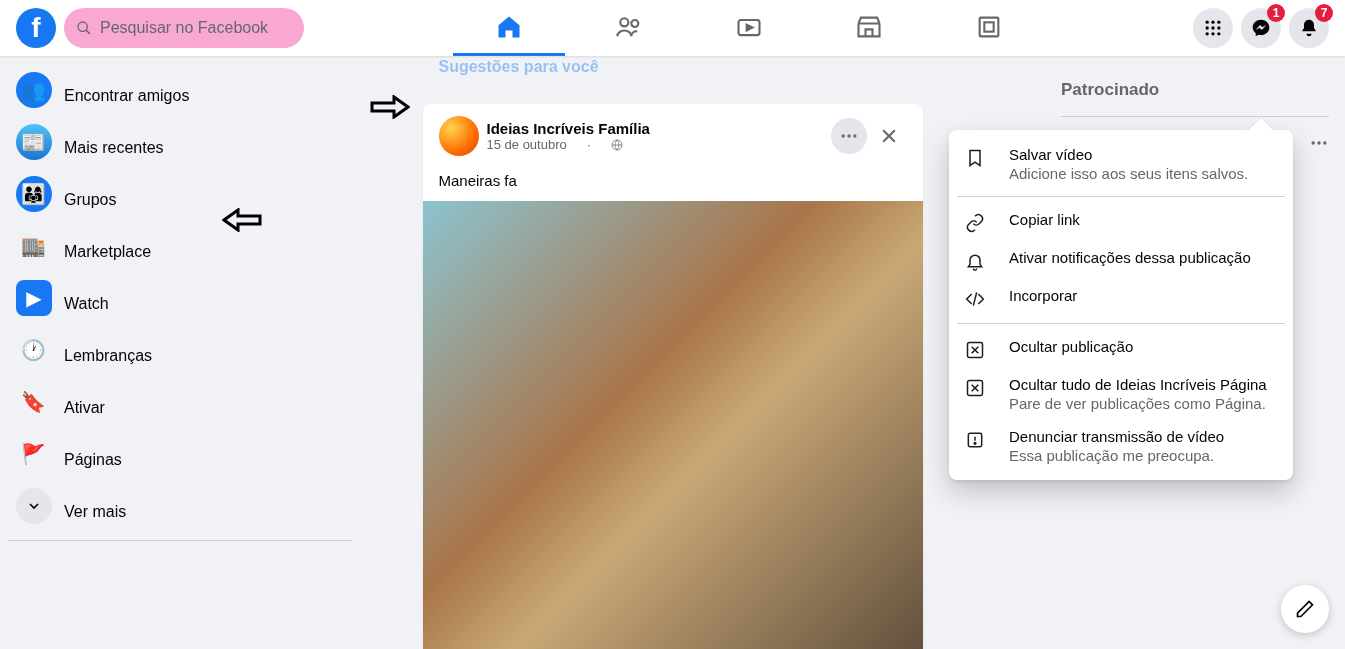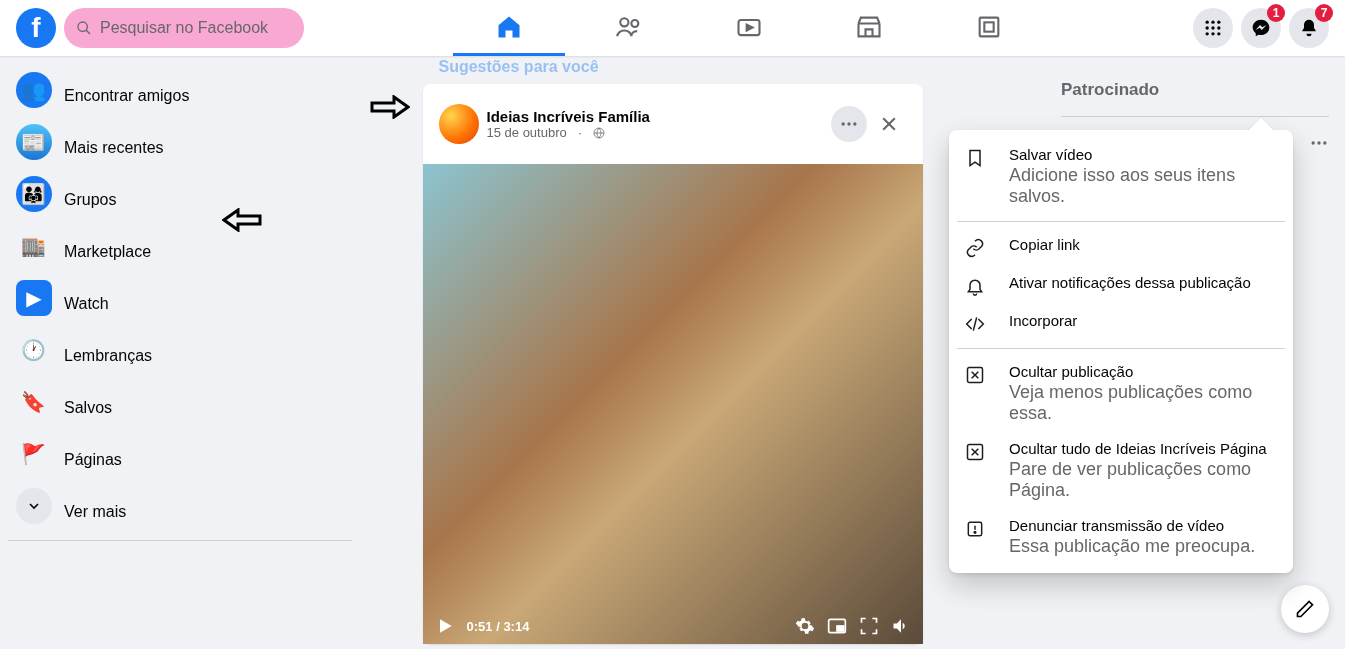--- a/index.html
+++ b/index.html
@@ -20,40 +20,40 @@
 
 .sidebar-left { position: fixed; top: 56px; left: 0; width: 360px; padding: 8px; }
 .sb-item { display: flex; align-items: center; padding: 8px; border-radius: 8px; cursor: pointer; }
 .sb-icon { width: 36px; height: 36px; margin-right: 12px; display: flex; align-items: center; justify-content: center; border-radius: 50%; font-size: 20px; }
 .sb-label { font-size: 16px; font-weight: 500; color: #050505; margin-top: 11px; }
 .sb-divider { border-top: 1px solid #ced0d4; margin: 8px 0; }
 
 
 .main { margin: 56px auto 0; width: 500px; }
 .post { background: #fff; border-radius: 8px; box-shadow: 0 1px 2px rgba(0,0,0,0.1); position: relative; }
-.post-header { display: flex; align-items: center; padding: 20px 16px; gap: 8px; }
+.post-header { display: flex; align-items: center; padding: 12px 16px; gap: 8px; margin-top: 20px; }
 .post-avatar { width: 40px; height: 40px; border-radius: 50%; background: radial-gradient(circle at 30% 30%, #ffd54f, #ff6f00 60%, #d84315); }
 .post-meta { flex: 1; }
 .post-author { font-weight: 600; font-size: 15px; color: #050505; }
-.post-time { font-size: 13px; color: #65676b; display: flex; align-items: center; gap: 11px; }
+.post-time { font-size: 13px; color: #65676b; display: flex; align-items: center; gap: 20px; }
 .post-actions { display: flex; gap: 4px; position: relative; }
 .post-action-btn { width: 36px; height: 36px; border-radius: 50%; display: flex; align-items: center; justify-content: center; color: #65676b; cursor: pointer; }
 .post-action-btn.highlighted { background: #e4e6eb; }
 .post-text { padding: 4px 16px 12px; font-size: 15px; color: #050505; }
 .post-media { height: 480px; background: linear-gradient(135deg, #8bc4d0 0%, #a8754a 40%, #c9a876 55%, #5b4a3a 100%); position: relative; }
 .video-controls { position: absolute; bottom: 0; left: 0; right: 0; height: 36px; display: flex; align-items: center; padding: 0 12px; color: #fff; font-size: 13px; gap: 12px; }
 
 
 .dropdown { position: absolute; top: 130px; right: 52px; width: 344px; background: #fff; border-radius: 8px; box-shadow: 0 12px 28px rgba(0,0,0,0.2), 0 2px 4px rgba(0,0,0,0.1); padding: 8px; z-index: 50; }
 .dropdown::before { content: ''; position: absolute; top: -8px; right: 22px; width: 20px; height: 20px; background: #fff; transform: rotate(45deg); box-shadow: -1px -1px 1px rgba(0,0,0,0.05); }
 .dd-item { display: flex; align-items: flex-start; padding: 8px; border-radius: 6px; cursor: pointer; gap: 12px; }
 .dd-icon { width: 20px; height: 20px; flex-shrink: 0; display: flex; align-items: center; justify-content: center; color: #1c1e21; margin-top: 2px; }
 .dd-text { flex: 1; margin-left: 12px; }
 .dd-title { font-size: 15px; font-weight: 500; color: #050505; }
-.dd-sub { font-size: 18px; color: #65676b; margin-top: 2px; }
+.dd-sub { font-size: 15px; color: #65676b; margin-top: 2px; }
 .dd-divider { border-top: 1px solid #ced0d4; margin: 6px 0; }
 
 
 .sidebar-right { position: fixed; top: 56px; right: 0; width: 300px; padding: 16px 8px; }
 .sr-title { font-size: 17px; font-weight: 600; color: #65676b; padding: 8px; }
 .sr-row { display: flex; align-items: center; justify-content: space-between; padding: 8px; }
 .sr-icons { display: flex; gap: 16px; color: #65676b; }
 .sr-divider { border-top: 1px solid #ced0d4; margin: 8px; }
 
 
@@ -156,21 +156,21 @@
   <div class="sb-item">
     <div class="sb-icon" style="background:#1877f2;color:#fff;border-radius:8px">▶</div>
     <span class="sb-label">Watch</span>
   </div>
   <div class="sb-item">
     <div class="sb-icon" style="color:#1877f2">🕐</div>
     <span class="sb-label">Lembranças</span>
   </div>
   <div class="sb-item">
     <div class="sb-icon" style="color:#b92b8e">🔖</div>
-    <span class="sb-label">Salvos</span>
+    <span class="sb-label">Ativar</span>
   </div>
   <div class="sb-item">
     <div class="sb-icon" style="color:#f5533d">🚩</div>
     <span class="sb-label">Páginas</span>
   </div>
   <div class="sb-item">
     <div class="sb-icon" style="background:#e4e6eb">
       <svg width="16" height="16" viewBox="0 0 24 24" fill="none" stroke="#050505" stroke-width="2.5">
           <path d="M6 9l6 6 6-6"></path>
         </svg>
@@ -205,20 +205,21 @@
             </svg>
         </div>
         <div class="post-action-btn">
           <svg width="20" height="20" viewBox="0 0 24 24" fill="none" stroke="#65676b" stroke-width="2.5">
               <line x1="5" y1="5" x2="19" y2="19"></line>
               <line x1="19" y1="5" x2="5" y2="19"></line>
             </svg>
         </div>
       </div>
     </div>
+    <div class="post-text">Maneiras fa</div>
     <div class="post-media">
       <div class="video-controls">
         <svg width="20" height="20" viewBox="0 0 24 24" fill="#fff">
             <path d="M6 4l14 8-14 8z"></path>
           </svg>
         <span style="font-weight:600">
           <span>0:51</span> / <span>3:14</span>
         </span>
         <div style="flex:1"></div>
         <svg width="20" height="20" viewBox="0 0 24 24" fill="#fff">
@@ -293,21 +294,20 @@
   <div class="dd-item">
     <div class="dd-icon">
         <svg width="20" height="20" viewBox="0 0 24 24" fill="none" stroke="#1c1e21" stroke-width="1.8">
           <rect x="3" y="3" width="18" height="18" rx="2"></rect>
           <line x1="8" y1="8" x2="16" y2="16"></line>
           <line x1="16" y1="8" x2="8" y2="16"></line>
         </svg>
       </div>
     <div class="dd-text">
       <div class="dd-title">Ocultar publicação</div>
-      <div class="dd-sub">Veja menos publicações como essa.</div>
     </div>
   </div>
   <div class="dd-item">
     <div class="dd-icon">
         <svg width="20" height="20" viewBox="0 0 24 24" fill="none" stroke="#1c1e21" stroke-width="1.8">
           <rect x="3" y="3" width="18" height="18" rx="2"></rect>
           <line x1="8" y1="8" x2="16" y2="16"></line>
           <line x1="16" y1="8" x2="8" y2="16"></line>
         </svg>
       </div>

